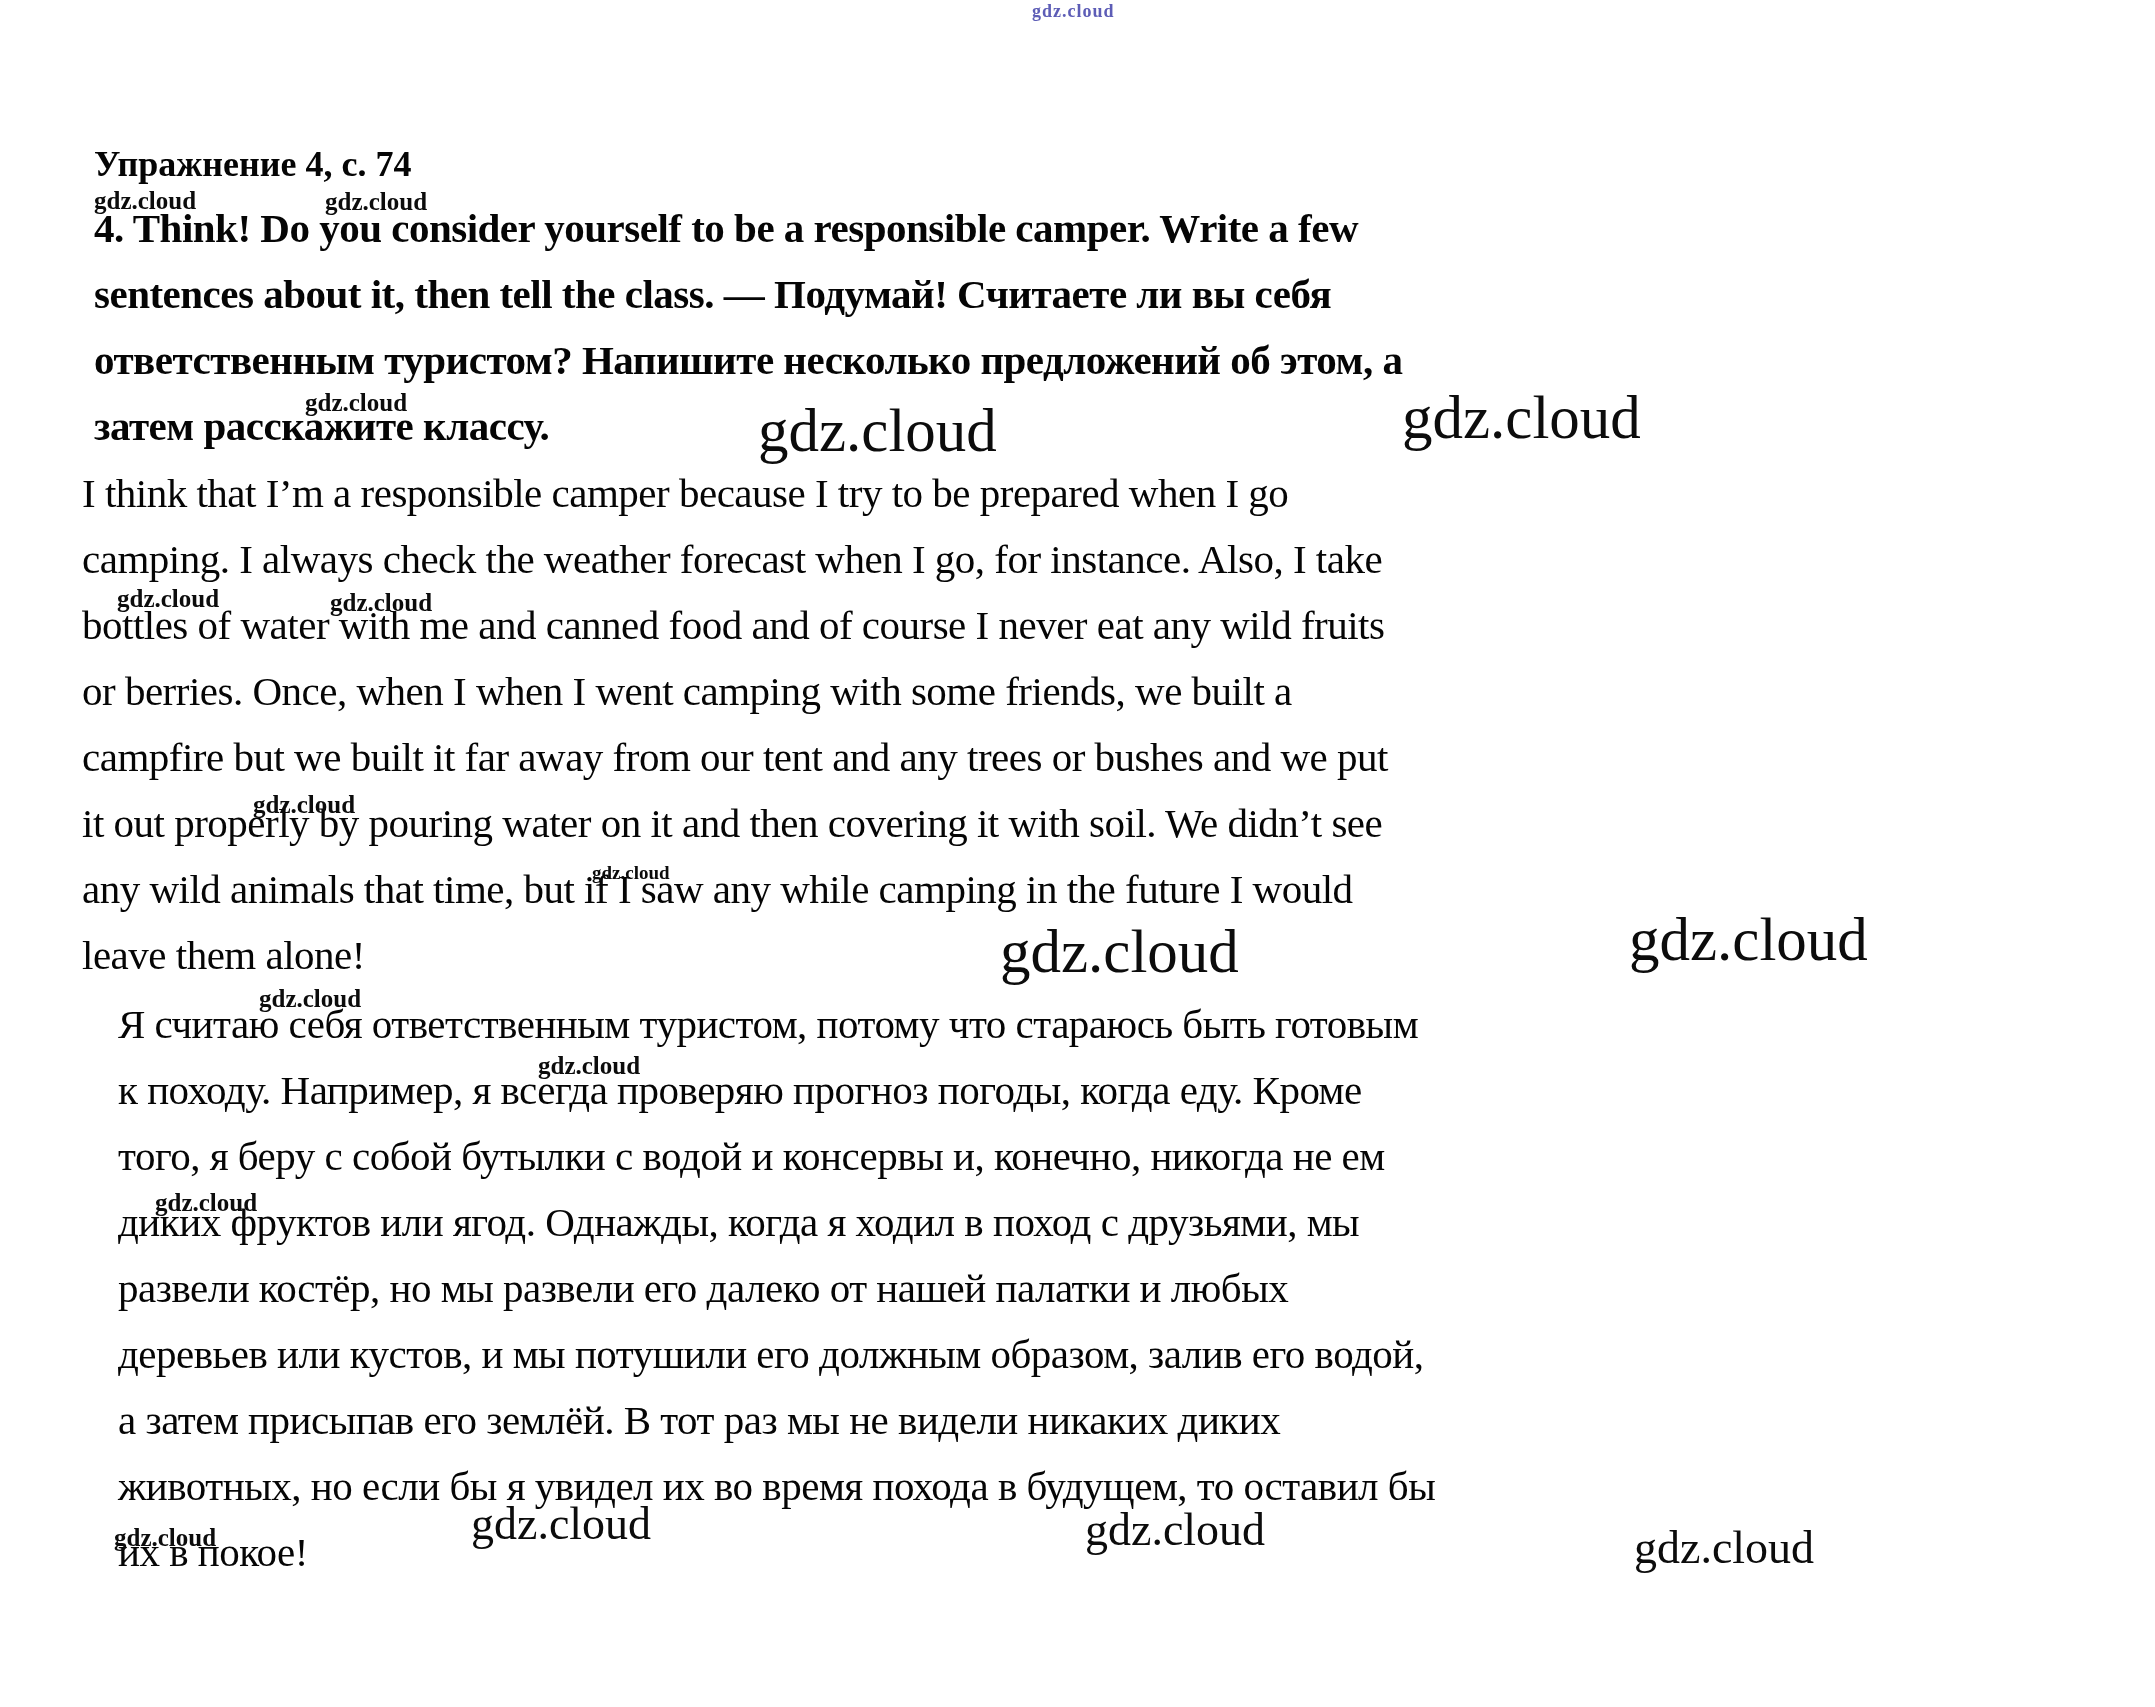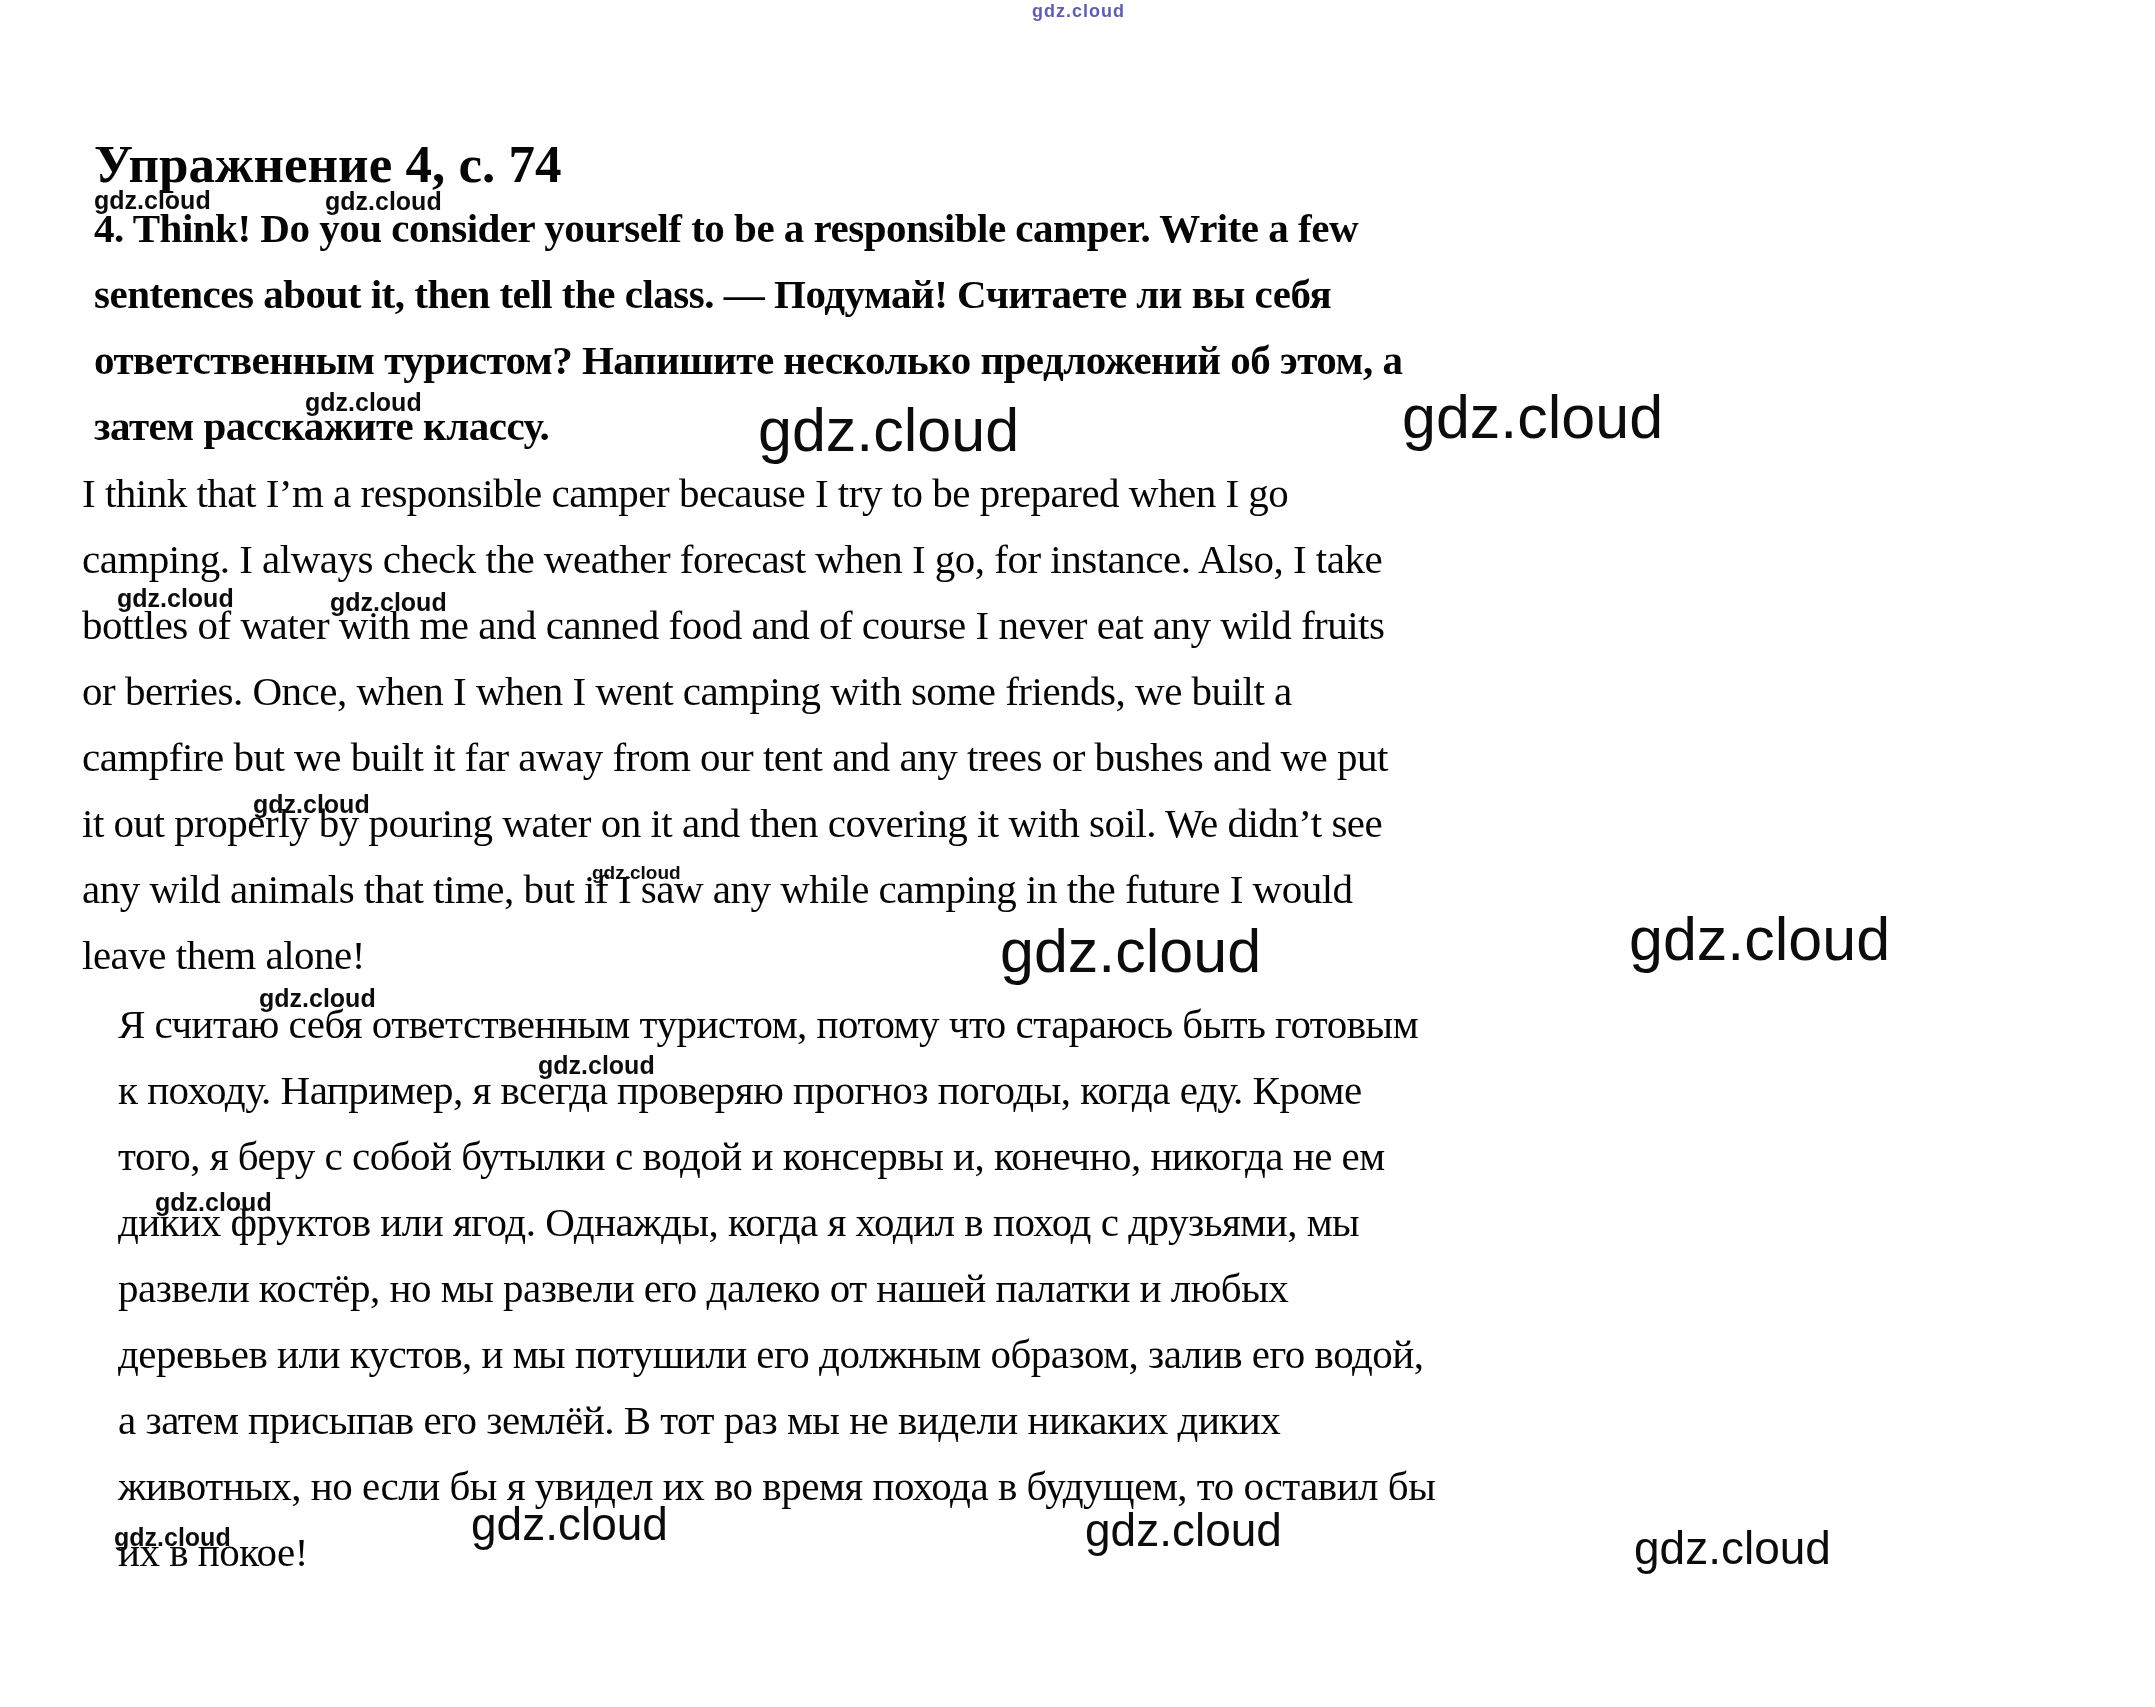--- a/index.html
+++ b/index.html
@@ -17,28 +17,28 @@
     white-space: pre;
     font-size: 41px;
     line-height: 66px;
     letter-spacing: -0.5px;
     color: #050505;
   }
   .bold { font-weight: bold; }
   .heading {
     position: absolute;
     white-space: pre;
-    font-size: 53px;
+    font-size: 36px;
     line-height: 59px;
     font-weight: bold;
     color: #050505;
   }
   .wm {
     position: absolute;
-    font-family: Liberation Sans, sans-serif;
+    font-family: Liberation Serif, serif;
     color: #0c0c0c;
     white-space: nowrap;
     line-height: 1;
     text-align: center;
   }
   .wm-sm { font-size: 25px; font-weight: 600; }
   .wm-xs { font-size: 19px; font-weight: 600; }
   .wm-md { font-size: 46px; font-weight: 400; }
   .wm-lg { font-size: 61px; font-weight: 400; }
   .wm-blue {

